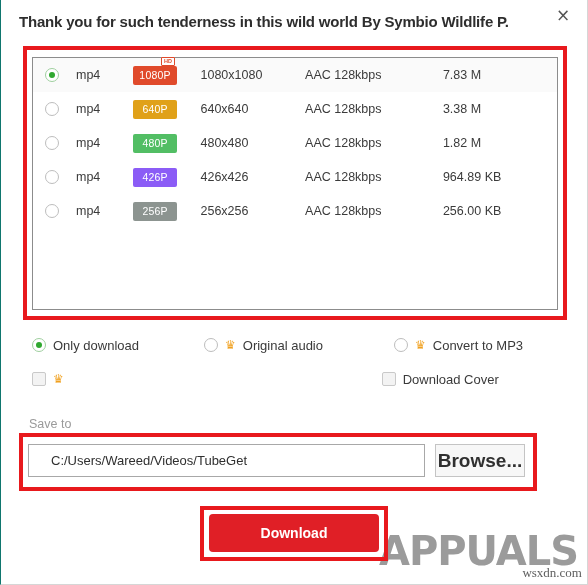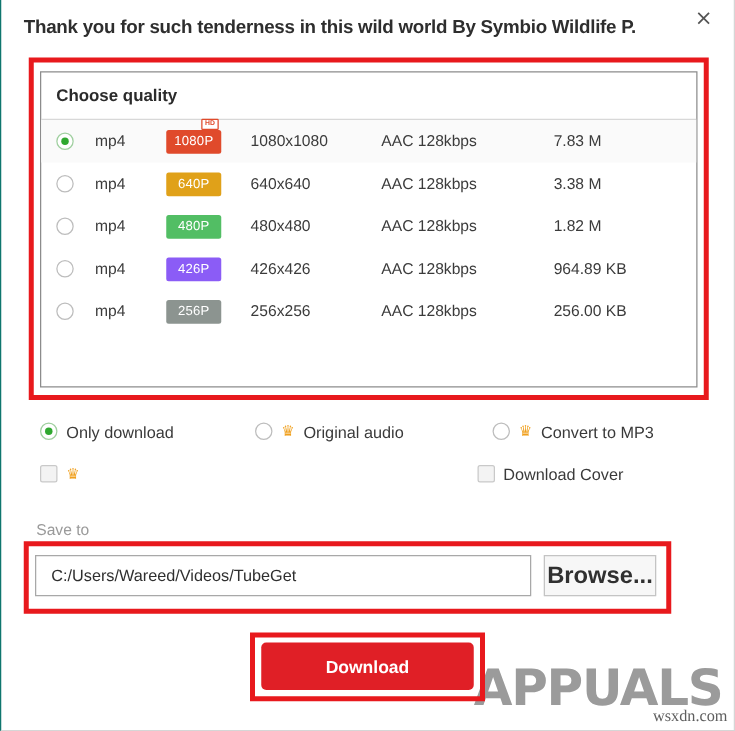--- a/index.html
+++ b/index.html
@@ -187,21 +187,21 @@
     position: absolute;
     left: 27px;
     top: 444px;
     width: 397px;
     height: 33px;
     border: 1px solid #a8a8a8;
     background: #fff;
     font-family: "Liberation Sans", sans-serif;
     font-size: 13px;
     color: #2f2f2f;
-    padding: 0 12px;
+    padding: 0 22px;
     outline: none;
   }
   .browse-btn {
     position: absolute;
     left: 434px;
     top: 444px;
     width: 90px;
     height: 33px;
     background: #f7f7f7;
     border: 1px solid #c4c4c4;
@@ -270,21 +270,20 @@
 <body>
 
 <div class="dialog">
 
   <div class="titlebar">
     <div class="title-text">Thank you for such tenderness in this wild world  By Symbio Wildlife P.</div>
     <div class="close-btn">×</div>
   </div>
 
   <div class="quality-panel">
-    <div class="quality-header">Choose quality</div>
     <div class="rows" id="quality-rows">
         <div class="qrow selected">
           <span class="radio on"></span>
           <span class="col-fmt">mp4</span>
           <span class="col-badge"><span class="badge" style="background: rgb(224, 74, 43);">1080P</span><span class="hd-tag">HD</span></span>
           <span class="col-res" style="margin-left: 18px;">1080x1080</span>
           <span class="col-audio">AAC 128kbps</span>
           <span class="col-size">7.83 M</span>
         </div>
         <div class="qrow">

